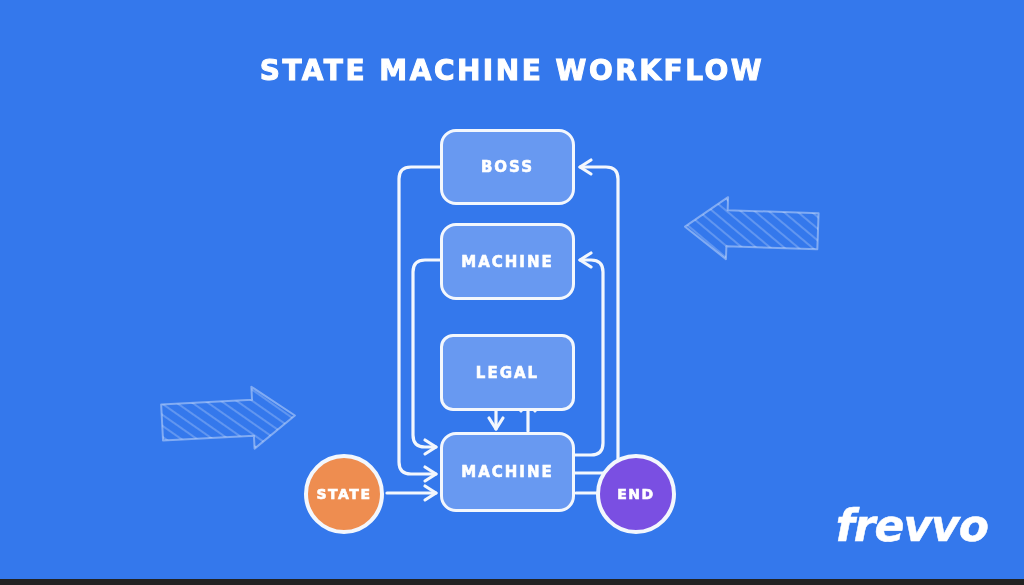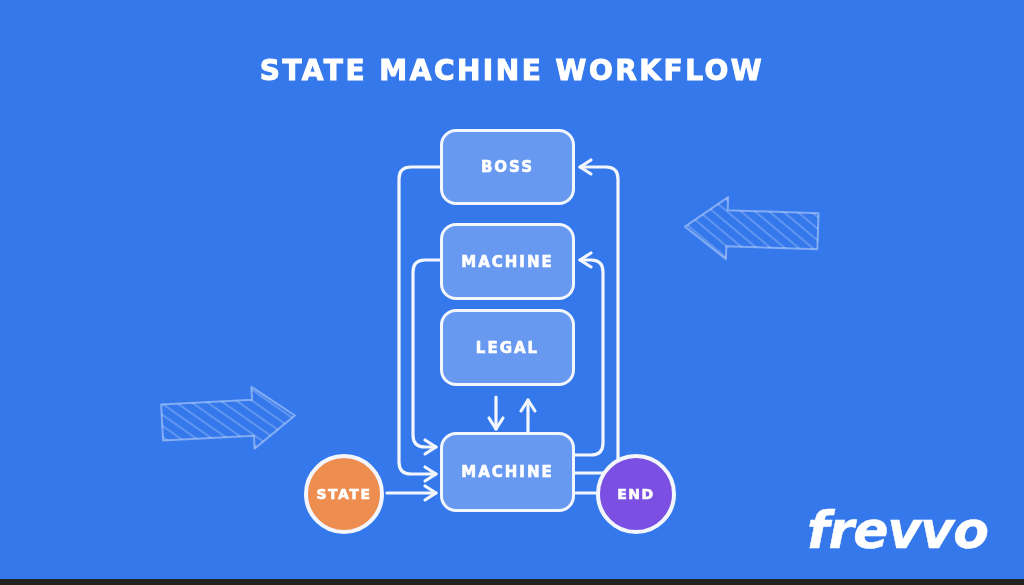--- a/index.html
+++ b/index.html
@@ -38,34 +38,34 @@
     background:var(--node_fill);
     border:3px solid var(--stroke);
     border-radius:16px;
     font-size:15px;font-weight:800;letter-spacing:2px;
     -webkit-text-stroke:0.6px var(--text);
     text-align:center;
   }
   .node.rect{left:440px;width:135px;}
   .node-boss{top:129px;height:76px;}
   .node-finance{top:223px;height:77px;}
-  .node-legal{top:309px;height:77px;}
+  .node-legal{top:334px;height:77px;border-radius:13px;}
   .node-approval{top:432px;height:80px;}
   .node.circle{
     width:80px;height:80px;
     border-radius:50%;
     border-width:4px;
     font-size:14px;letter-spacing:1.5px;
   }
   .node-start{left:304px;top:454px;background:var(--start_fill);}
   .node-end{left:596px;top:454px;background:var(--end_fill);}
   .logo{
     position:absolute;
     right:36px;top:500px;
-    font-size:52px;
+    font-size:44px;
     font-weight:bold;
     font-style:italic;
     letter-spacing:-1px;
     -webkit-text-stroke:0.5px var(--text);
   }
 </style>
 </head>
 <body>
 
 <div class="stage">

